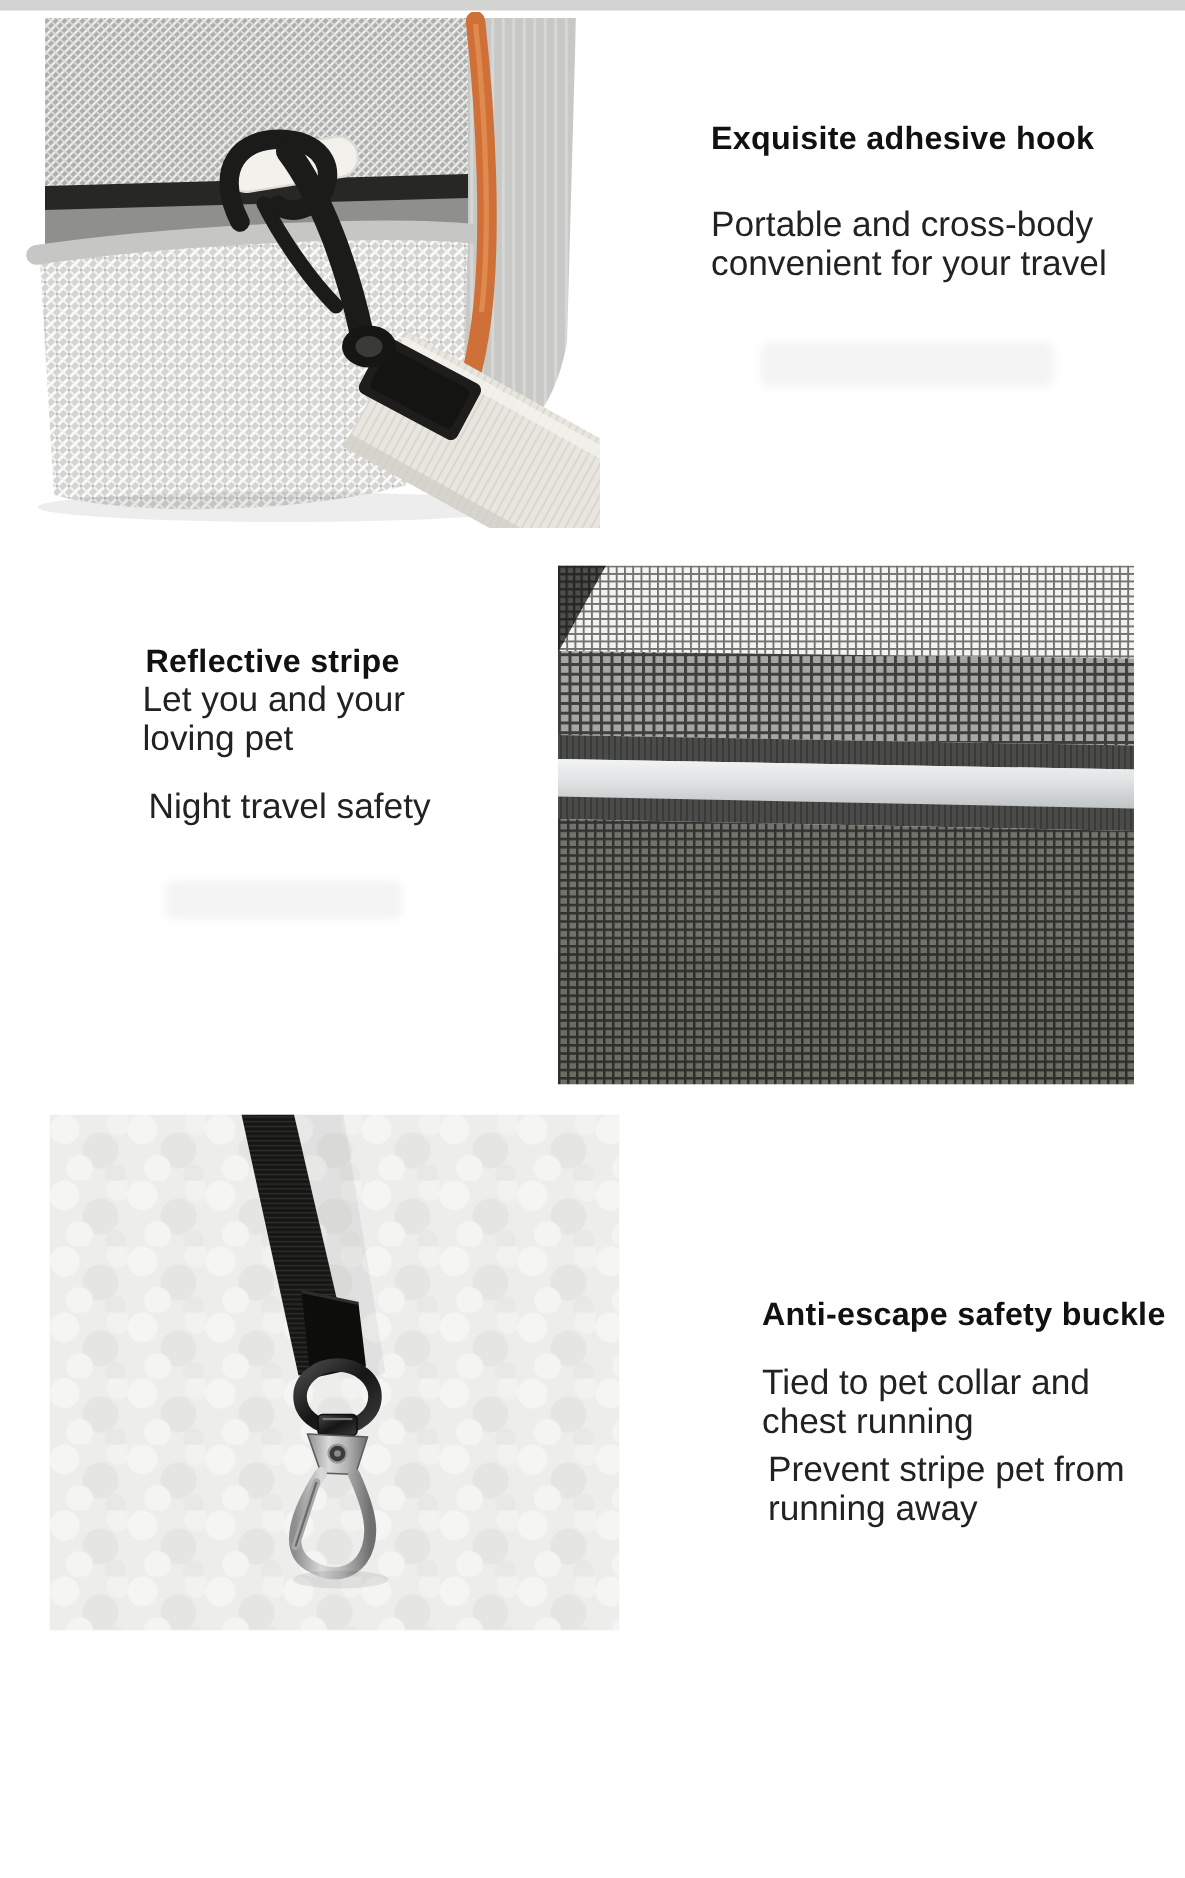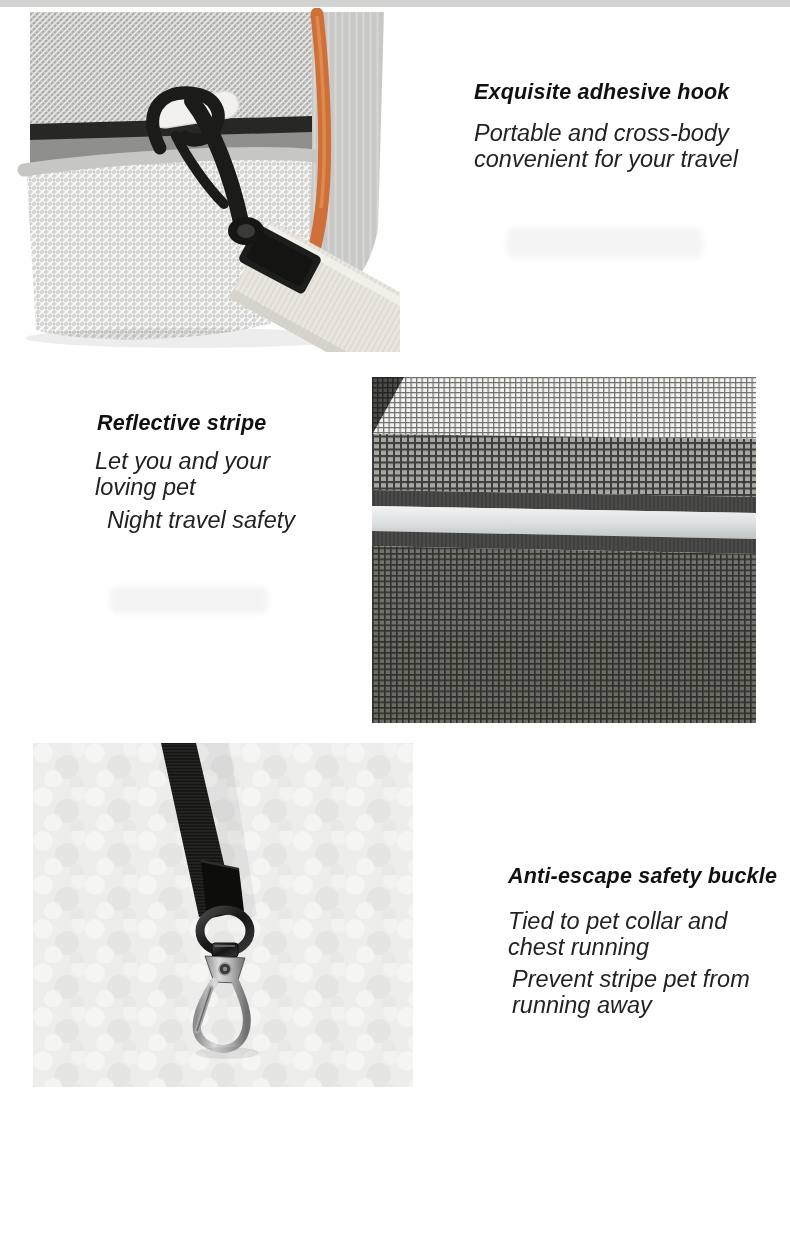--- a/index.html
+++ b/index.html
@@ -8,33 +8,33 @@
     position:relative; width:790px; height:1252px;
     background:#ffffff; overflow:hidden;
     font-family:"Liberation Sans", sans-serif;
   }
   .top-strip { position:absolute; left:0; top:0; width:790px; height:7px; background:#d2d2d1; }
   .photo { position:absolute; }
   .photo svg { display:block; width:100%; height:100%; }
   .photo1 { left:10px; top:8px;  width:390px; height:344px; }
   .photo2 { left:372px; top:377px; width:384px; height:346px; }
   .photo3 { left:33px;  top:743px; width:380px; height:344px; }
-  .feature-text { position:absolute;font-style:italic; }
+  .feature-text { position:absolute; }
   .text1 { left:474px; top:80px;  width:302px; }
-  .text2 { left:95px;  top:411px; width:302px; }
+  .text2 { left:95px;  top:429px; width:302px; }
   .text3 { left:508px; top:864px; width:302px; }
   .feature-heading {
     font-size:21.5px; font-weight:bold; color:#111111; letter-spacing:0.2px;
     line-height:24px; white-space:nowrap;
   }
   .feature-para { font-size:23.5px; line-height:26px; color:#222222; }
-  .text1 .p1 { margin-top:16px; width:292px; }
+  .text1 .p1 { margin-top:32px; width:292px; }
   .text2 .feature-heading { padding-left:2px; }
-  .text2 .p1 { margin-top:13px; width:200px; }
-  .text2 .p2 { margin-top:7px;  width:200px; padding-left:4px;text-align:right; }
+  .text2 .p1 { width:200px; }
+  .text2 .p2 { margin-top:19px;  width:200px; padding-left:4px; }
   .text3 .p1 { margin-top:20px; width:262px; }
   .text3 .p2 { margin-top:6px;  width:262px; padding-left:4px; }
   .wm { position:absolute; background:rgba(120,120,120,0.08); filter:blur(3px); border-radius:6px; }
   .wm1 { left:507px; top:228px; width:196px; height:30px; }
   .wm2 { left:110px; top:587px; width:158px; height:26px; }
 </style>
 </head>
 <body>
 
 <div class="page">

